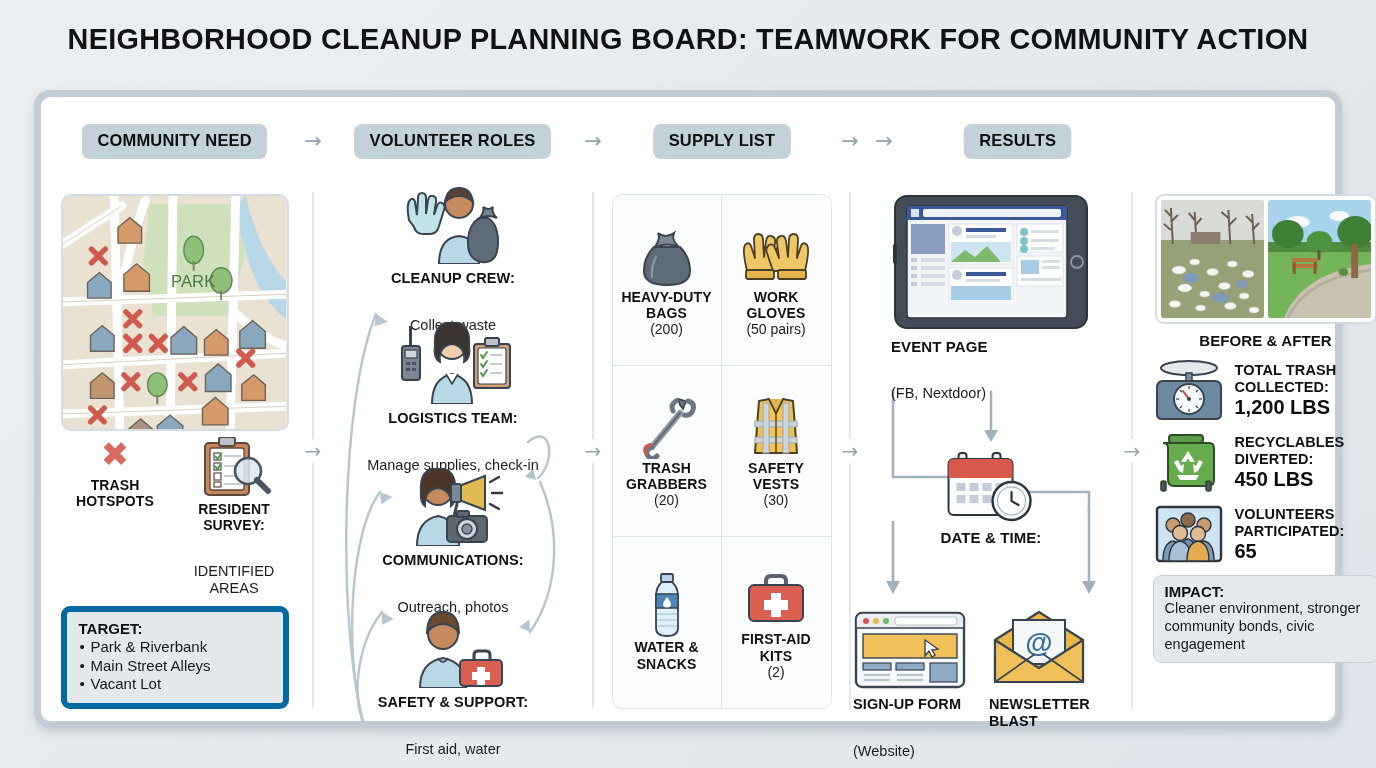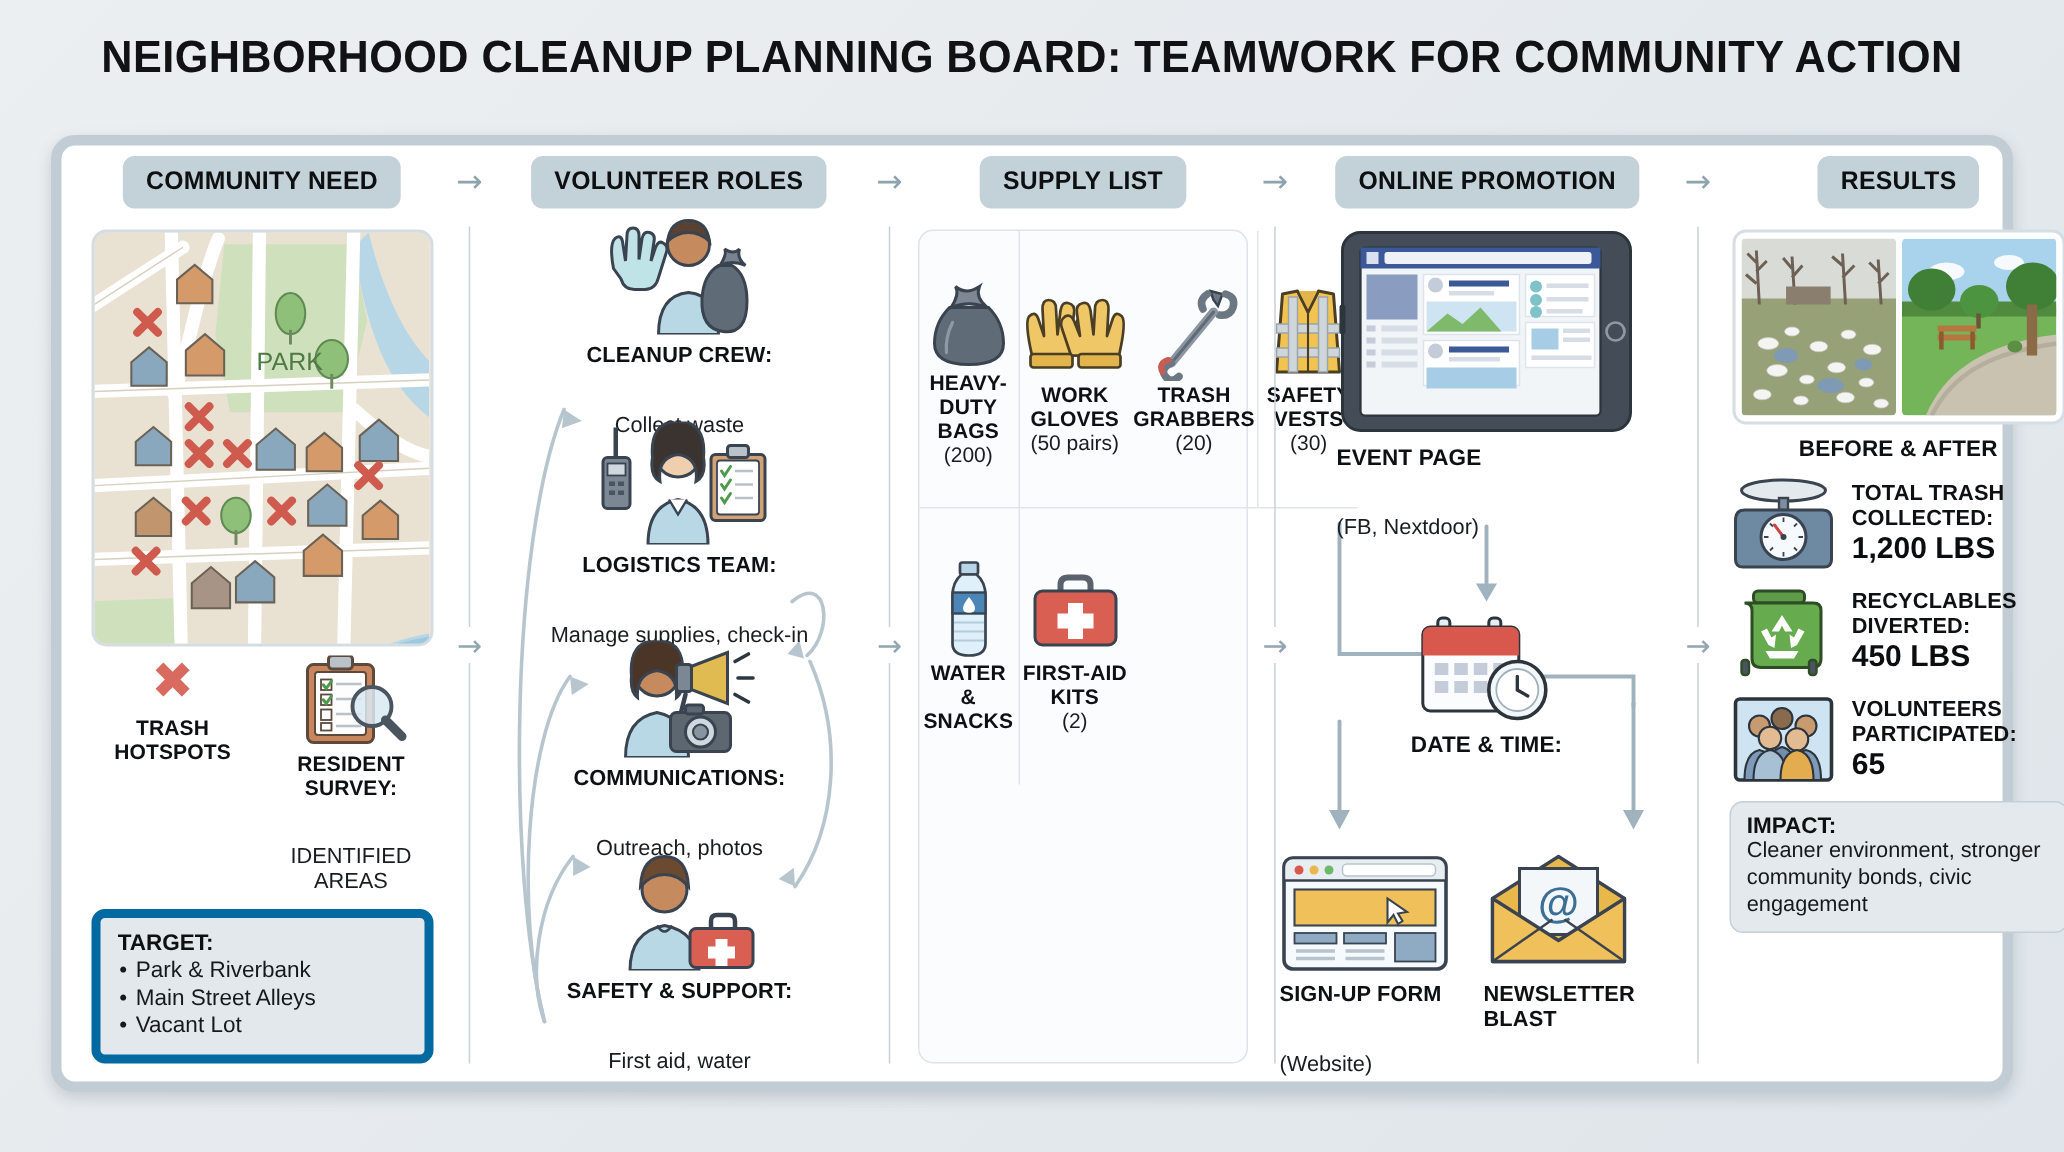--- a/index.html
+++ b/index.html
@@ -33,23 +33,24 @@
     position: absolute;
     left: 34px; top: 90px;
     width: 1308px; height: 638px;
     background: #ffffff;
     border: 7px solid #c2ccd4;
     border-radius: 16px;
     box-shadow: 0 4px 10px rgba(60,75,90,.20);
   }
   .board-inner {
     position: absolute; inset: 0;
-    padding: 4px 12px 12px 12px;
+    padding: 24px 12px 12px 12px;
     display: flex;
     flex-direction: column;
+    gap: 21px;
   }
 
   
   .header-row {
     display: flex;
     align-items: center;
     height: 40px;
     flex: 0 0 auto;
     margin-bottom: 10px;
   }
@@ -133,21 +134,21 @@
   .roles { position: relative; width: 100%; height: 100%; padding-top: 4px; }
   .role { position: absolute; left: 0; width: 100%; display: flex; flex-direction: column; align-items: center; }
   .role .art { height: 72px; display:flex; align-items:flex-end; justify-content:center; }
   .role-lines { position: absolute; inset: 0; pointer-events: none; }
 
   
   .supply-box {
     width: 220px; height: 100%;
     border: 1px solid #dde4e9; border-radius: 10px;
     background: #fafcfd;
-    display: grid; grid-template-columns: 1fr 1fr 1fr 1fr; grid-template-rows: 1fr 1fr 1fr;
+    display: grid; grid-template-columns: 1fr 1fr; grid-template-rows: 1fr 1fr 1fr;
     margin-top: 2px;
   }
   .supply-cell {
     display: flex; flex-direction: column; align-items: center; justify-content: center;
     padding: 4px 2px; position: relative;
   }
   .supply-cell .art { height: 66px; display:flex; align-items:center; justify-content:center; }
   .supply-cell .qty { font-size: 14px; color: #1a1d1f; }
   .supply-box .supply-cell:nth-child(odd) { border-right: 1px solid #dfe6ea; }
   .supply-box .supply-cell:nth-child(1), .supply-box .supply-cell:nth-child(2),
@@ -194,23 +195,20 @@
         </div>
         <div class="hdr-arrow">→</div>
         <div class="hdr-cell c2">
           <div class="pill">VOLUNTEER ROLES</div>
         </div>
         <div class="hdr-arrow">→</div>
         <div class="hdr-cell c3">
           <div class="pill">SUPPLY LIST</div>
         </div>
         <div class="hdr-arrow">→</div>
-        <div class="hdr-cell c4">
-          <div class="pill">ONLINE PROMOTION</div>
-        </div>
         <div class="hdr-arrow">→</div>
         <div class="hdr-cell c5">
           <div class="pill">RESULTS</div>
         </div>
       </div>
 
       <div class="cols">
 
         <div class="col c1">
 

